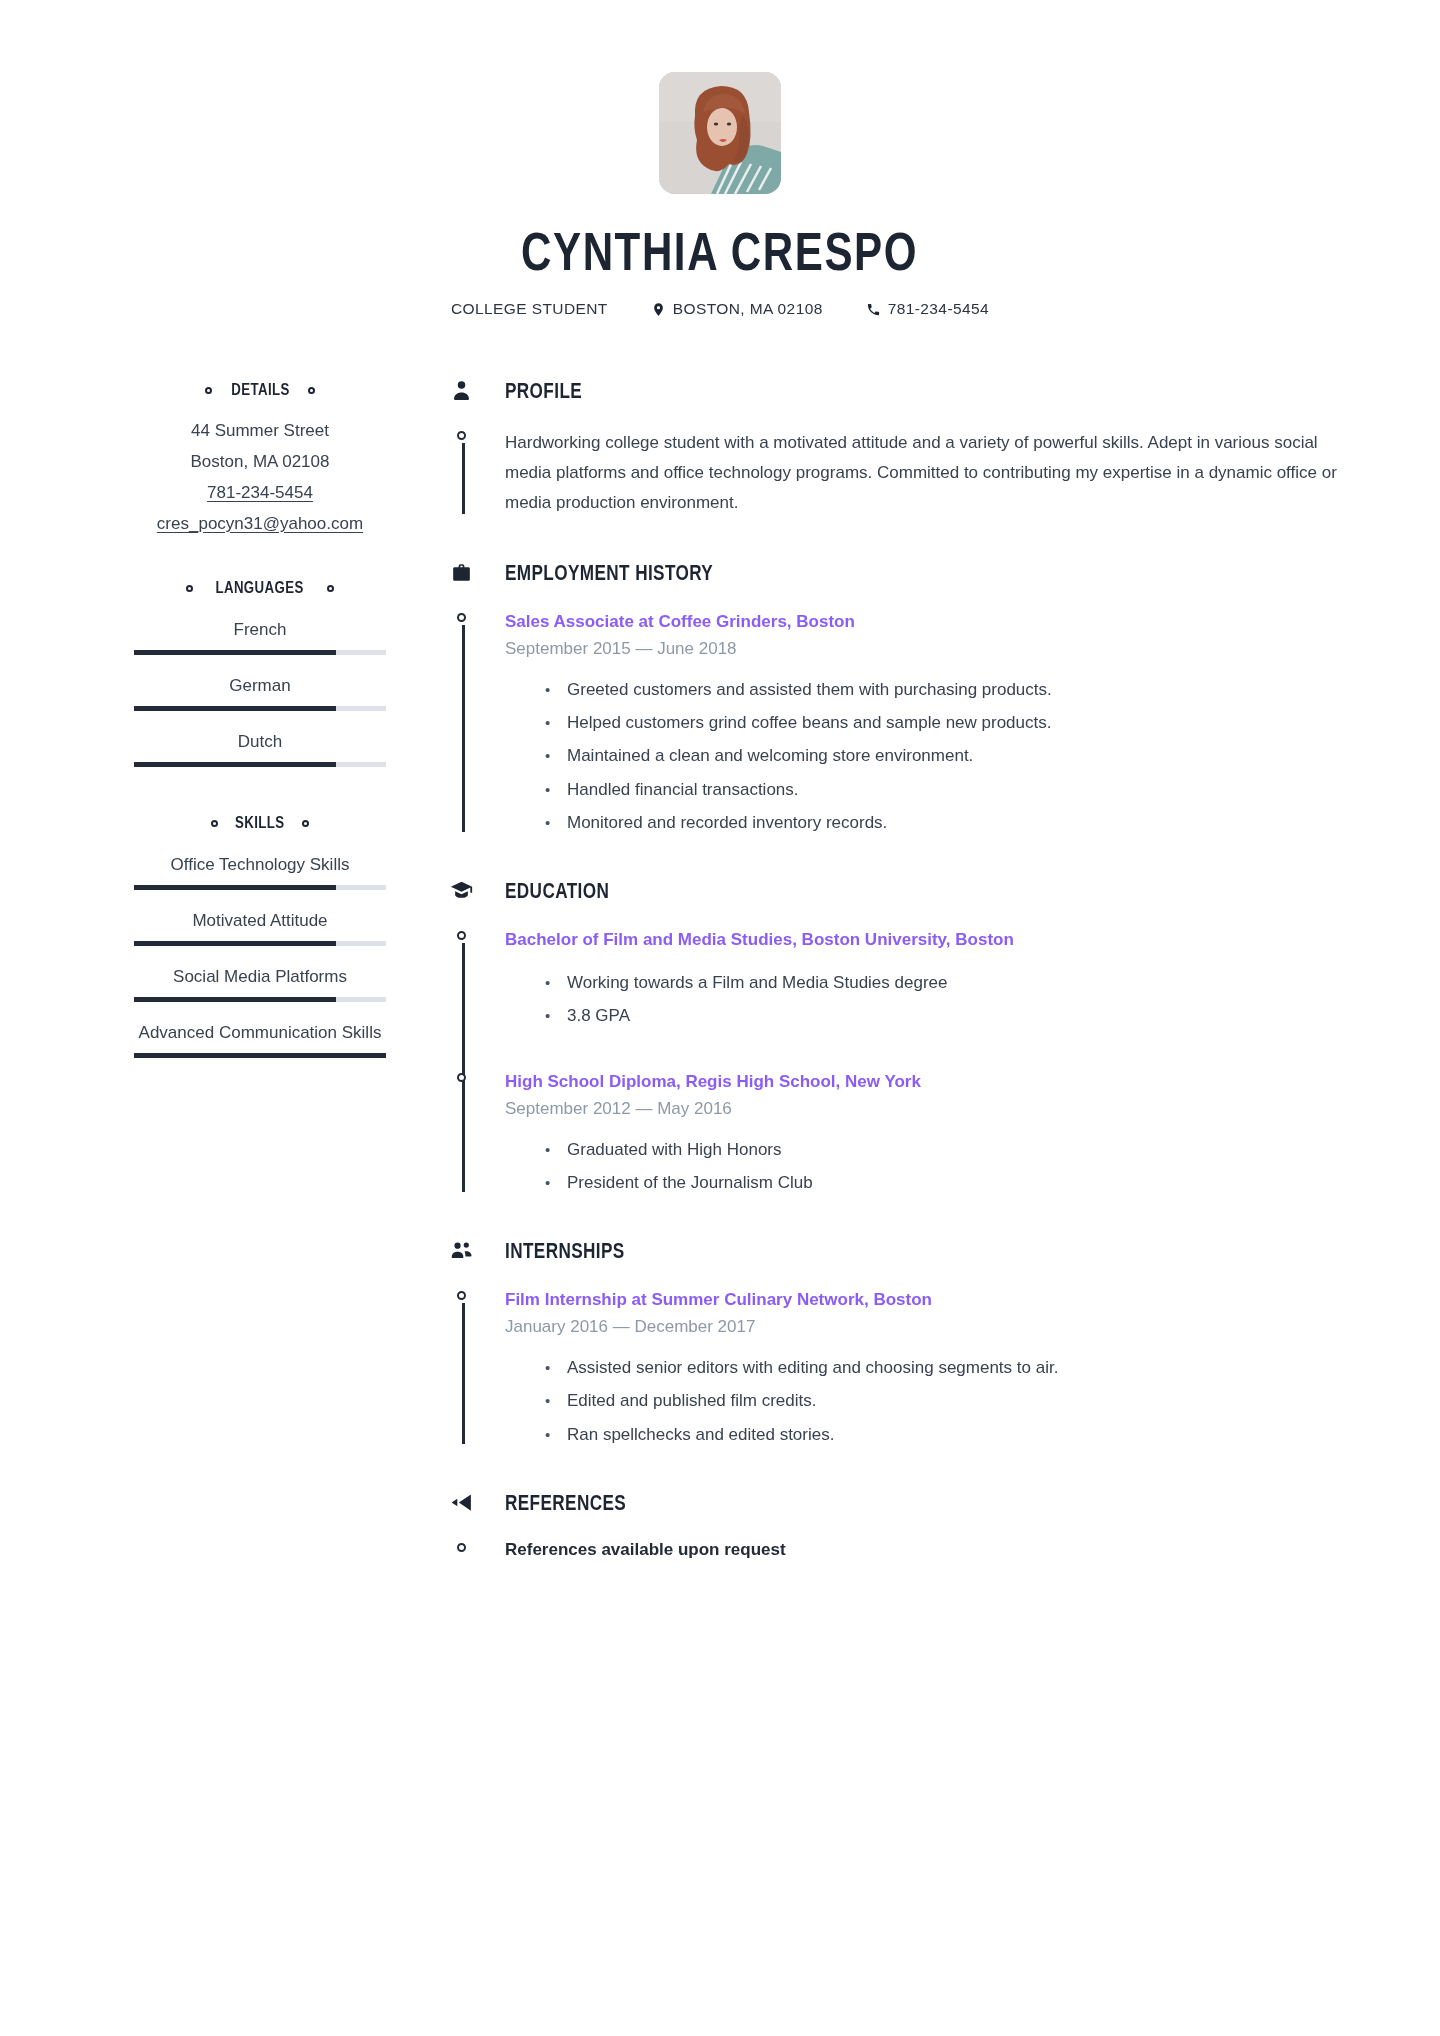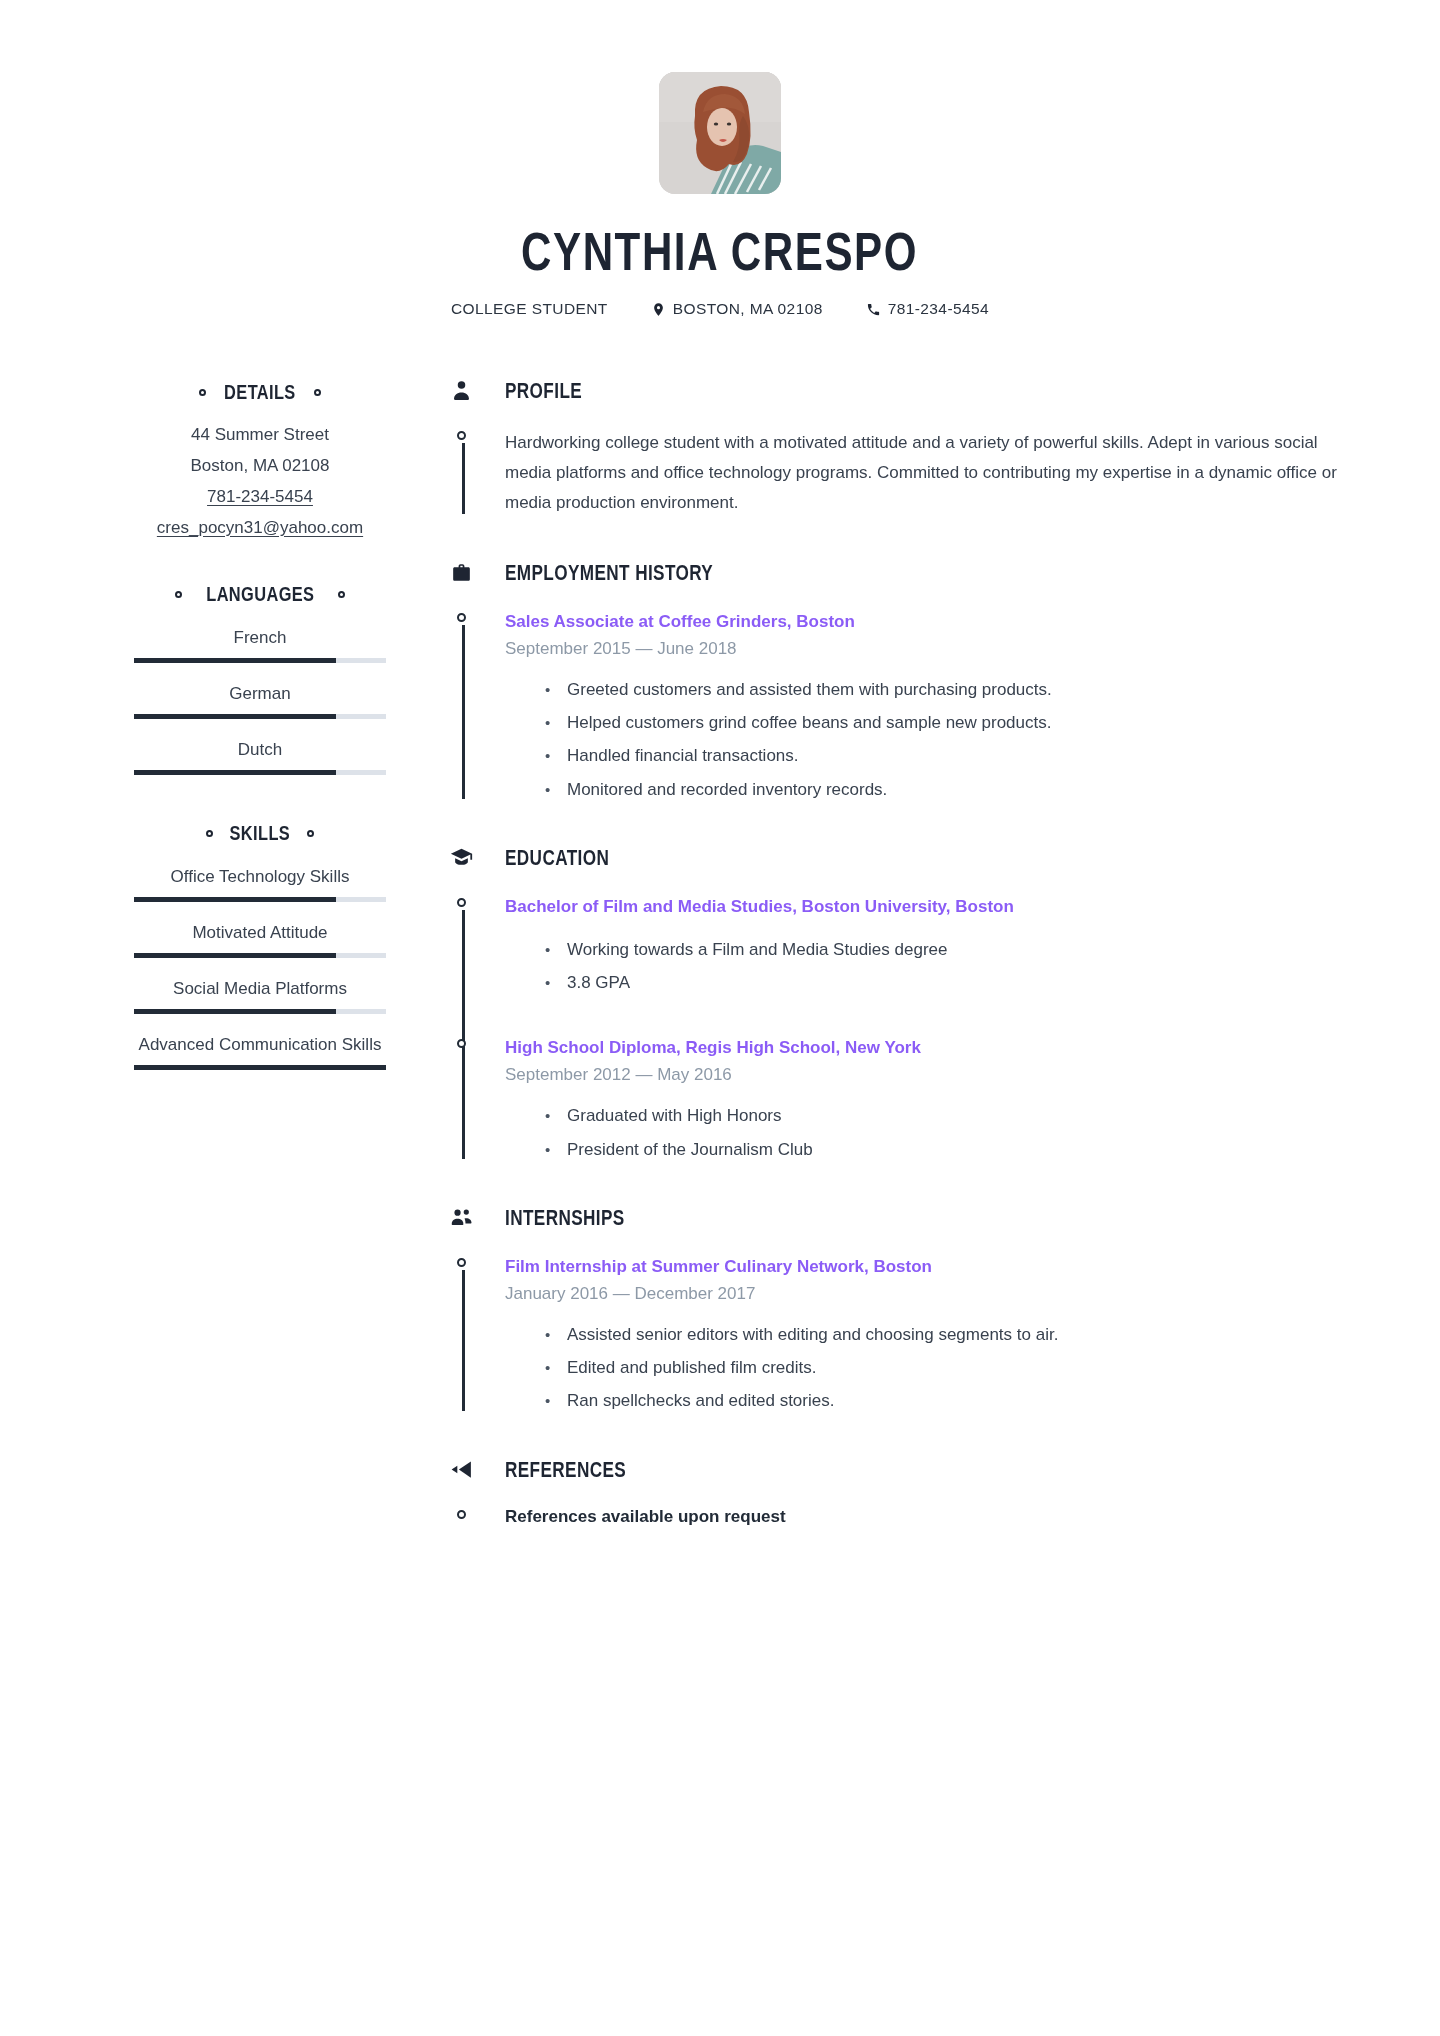--- a/index.html
+++ b/index.html
@@ -17,21 +17,21 @@
   .contact-item { display: flex; align-items: center; gap: 7px; }
   .contact-item svg { display: block; }
 
   
   .columns { display: flex; margin-top: 62px; }
   .sidebar { width: 320px; margin-left: 100px; flex: 0 0 auto; text-align: center; }
   .main { width: 900px; margin-left: 20px; flex: 0 0 auto; }
 
   
   .side-section { margin-bottom: 46px; }
-  .side-head { display: flex; align-items: center; justify-content: center; gap: 20px; color: #1e2532; font-size: 21px; font-weight: 700; letter-spacing: 0.5px; margin-bottom: 22px; }
+  .side-head { display: flex; align-items: center; justify-content: center; gap: 20px; color: #1e2532; font-size: 17px; font-weight: 700; letter-spacing: 0.5px; margin-bottom: 22px; }
   .side-head .cond { transform-origin: 50% 50%; margin: 0 -0.55em; }
   .ring-dot { width: 7px; height: 7px; border: 2px solid #1e2532; border-radius: 50%; flex: 0 0 auto; }
   .side-lines { font-size: 17px; line-height: 1.0; color: #39424f; }
   .side-lines > div { margin-bottom: 14px; }
   .side-link { color: #39424f; text-decoration: underline; text-underline-offset: 3px; }
   .meter-row { margin-bottom: 21px; }
   .meter-label { font-size: 17px; color: #39424f; margin-bottom: 10px; }
   .meter-track { width: 252px; height: 5px; margin: 0 auto; background: #dde2e9; }
   .meter-fill { height: 100%; background: #222b37; }
 
@@ -216,20 +216,21 @@
         <div class="section-head"><span class="cond">EMPLOYMENT HISTORY</span></div>
         <div class="tl-wrap">
           <span class="tl-line"></span>
           <div class="entry">
             <span class="tl-dot"></span>
             <div class="entry-title">Sales Associate at Coffee Grinders, Boston</div>
             <div class="entry-dates">September 2015 — June 2018</div>
             <ul class="bullets">
               <li>Greeted customers and assisted them with purchasing products.</li>
               <li>Helped customers grind coffee beans and sample new products.</li>
+              <li>Maintained a clean and welcoming store environment.</li>
               <li>Handled financial transactions.</li>
               <li>Monitored and recorded inventory records.</li>
             </ul>
           </div>
         </div>
       </div>
 
       <div class="section">
         <span class="section-icon">
           <svg width="25" height="25" viewBox="0 0 24 24" fill="#1e2532">

